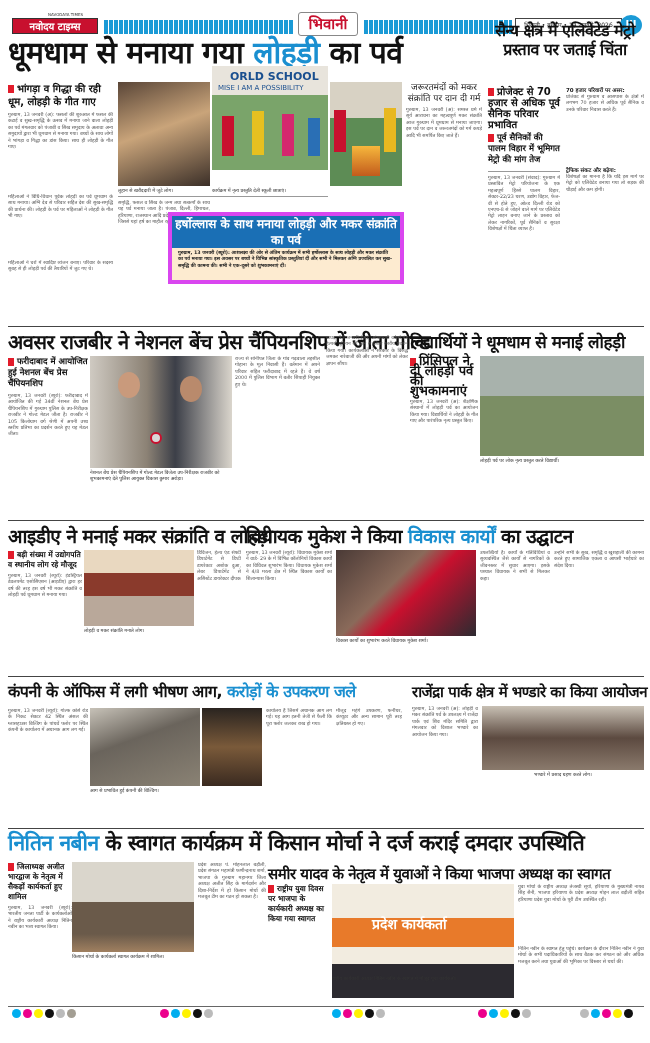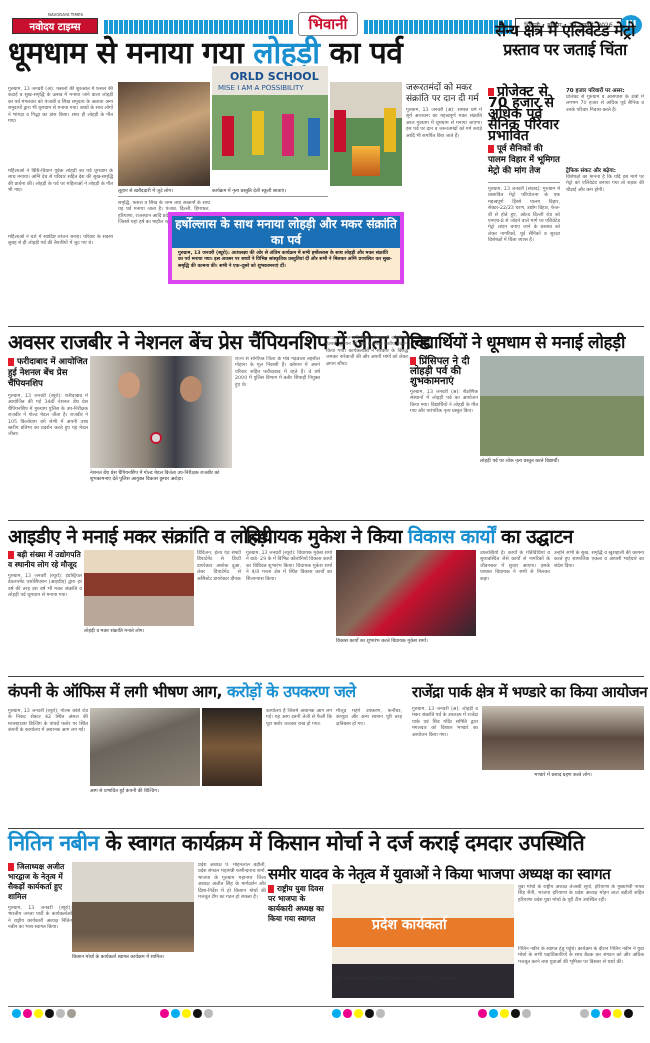--- a/index.html
+++ b/index.html
@@ -19,21 +19,21 @@
 .sub{font-size:10px;font-weight:bold;line-height:13px;color:#111}
 .sub::before{content:"";display:inline-block;width:6px;height:8px;background:#e21c2b;margin-right:3px;vertical-align:middle}
 .col{font-size:4.8px;line-height:6.4px;color:#555;text-align:justify;overflow:hidden}
 .photo{background:linear-gradient(135deg,#7a6a5e,#b5a08a 40%,#5d4b3d);overflow:hidden}
 .cap{font-size:4.8px;color:#333;line-height:6px}
 .rule{background:#999;height:1px}
 .box{background:#fdebd0;border:4px solid #d946ef}
 .box-hd{background:#1a6fb5;color:#fff;font-weight:bold;font-size:12px;text-align:center;line-height:16px}
 .box-bd{font-size:4.8px;line-height:6.4px;padding:2px 6px;color:#222;font-weight:bold}
 .h2{font-size:20px;line-height:24px;white-space:nowrap}
-.h3{font-size:12px;line-height:15px;}
+.h3{font-size:12px;line-height:15px;text-align:center}
 .colorbar{position:absolute;top:1009px;display:flex;gap:2px}
 .colorbar span{width:9px;height:9px;border-radius:50%;display:block}
 </style>
 </head>
 <body>
 
 <div class="abs masthead">
   <div class="abs brandsub">NAVODAYA TIMES</div>
   <div class="abs brand">नवोदय टाइम्स</div>
   <div class="bars" style="left:96px;width:190px"></div>
@@ -43,20 +43,21 @@
   <div class="abs pageno">III</div>
 </div>
 
 <h1 class="abs hl-main">
   <span>धूमधाम से मनाया गया </span><span class="blue">लोहड़ी</span><span> का पर्व</span>
 </h1>
 
 <h2 class="abs hl-side">सैन्य क्षेत्र में एलिवेटेड मेट्रो प्रस्ताव पर जताई चिंता</h2>
 
 <div class="abs" style="top:82px;left:8px;width:105px">
+  <div class="sub">भांगड़ा व गिद्धा की रही धूम, लोहड़ी के गीत गाए</div>
   <p class="col" style="margin-top:4px;height:80px">गुरुग्राम, 13 जनवरी (अ): फसलों की शुरुआत में फसल की कटाई व सुख-समृद्धि के उत्सव में मनाया जाने वाला लोहड़ी का पर्व मंगलवार को पंजाबी व सिख समुदाय के अलावा अन्य समुदायों द्वारा भी धूमधाम से मनाया गया। बच्चों के साथ लोगों ने भांगड़ा व गिद्धा का डांस किया। साथ ही लोहड़ी के गीत गाए।</p>
   <p class="col" style="margin-top:2px;height:64px">महिलाओं ने विधि-विधान पूर्वक लोहड़ी का पर्व धूमधाम के साथ मनाया। अग्नि देव से परिवार सहित देश की सुख-समृद्धि की प्रार्थना की। लोहड़ी के पर्व पर महिलाओं ने लोहड़ी के गीत भी गाए।</p>
   <p class="col" style="margin-top:2px;height:72px">महिलाओं ने घरों में स्वादिष्ट व्यंजन बनाए। परिवार के सदस्य सुबह से ही लोहड़ी पर्व की तैयारियों में जुट गए थे।</p>
 </div>
 
 <div class="abs photo" style="top:82px;left:118px;width:92px;height:104px;background:linear-gradient(160deg,#5a4638,#c9a47a 45%,#3b2f28)"></div>
 <div class="abs cap" style="top:188px;left:118px;width:92px">लुहान से खरीददारी में जुटे लोग।</div>
 <div class="abs photo" style="top:66px;left:212px;width:116px;height:104px;background:linear-gradient(180deg,#e8e4dc 0 28%,#7aa46a 28% 100%)">
   <div style="position:absolute;top:4px;left:18px;font-size:11px;font-weight:bold;color:#1a4f8f">ORLD SCHOOL</div>
   <div style="position:absolute;top:18px;left:6px;font-size:7px;color:#1a4f8f">MISE I AM A POSSIBILITY</div>
@@ -79,21 +80,21 @@
   <div class="h3" style="font-size:9px;line-height:11px">जरूरतमंदों को मकर संक्रांति पर दान दी गर्म</div>
   <p class="col" style="margin-top:3px;height:200px">गुरुग्राम, 13 जनवरी (अ): समस्त धर्म में सूर्य आराधना का महत्वपूर्ण मकर संक्रांति आज गुरुग्राम में धूमधाम से मनाया जाएगा। इस पर्व पर दान व जरूरतमंदों को गर्म कपड़े आदि भी समर्पित किए जाते हैं।</p>
 </div>
 
 <div class="abs box" style="top:212px;left:168px;width:236px;height:72px">
   <div class="box-hd">हर्षोल्लास के साथ मनाया लोहड़ी और मकर संक्रांति का पर्व</div>
   <p class="box-bd">गुरुग्राम, 13 जनवरी (ब्यूरो): आशलक्ष्य की ओर से अंतिम कार्यक्रम में सभी हर्षोल्लास के साथ लोहड़ी और मकर संक्रांति का पर्व मनाया गया। इस अवसर पर बच्चों ने विभिन्न सांस्कृतिक प्रस्तुतियां दीं और सभी ने मिलकर अग्नि प्रज्वलित कर सुख-समृद्धि की कामना की। सभी ने एक-दूसरे को शुभकामनाएं दीं।</p>
 </div>
 
 <div class="abs" style="top:86px;left:488px;width:72px">
-  <div class="sub" style="font-size:14px;line-height:11px">प्रोजेक्ट से 70 हजार से अधिक पूर्व सैनिक परिवार प्रभावित</div>
+  <div class="sub" style="font-size:10px;line-height:11px">प्रोजेक्ट से 70 हजार से अधिक पूर्व सैनिक परिवार प्रभावित</div>
   <div class="sub" style="font-size:8.5px;line-height:11px;margin-top:2px">पूर्व सैनिकों की पालम विहार में भूमिगत मेट्रो की मांग तेज</div>
   <div class="rule" style="margin-top:6px"></div>
   <p class="col" style="margin-top:3px;height:210px">गुरुग्राम, 13 जनवरी (संवाद): गुरुग्राम में प्रस्तावित मेट्रो परियोजना के एक महत्वपूर्ण हिस्से पालम विहार, सेक्टर-22/23 चरण, उद्योग विहार, फेज-वी से होते हुए, ओल्ड दिल्ली रोड को एनएच-8 से जोड़ने वाले मार्ग पर एलिवेटेड मेट्रो लाइन बनाए जाने के प्रस्ताव को लेकर नागरिकों, पूर्व सैनिकों व सुरक्षा विशेषज्ञों में चिंता व्याप्त है।</p>
 </div>
 <div class="abs" style="top:86px;left:566px;width:78px">
   <div style="font-size:5.5px;font-weight:bold">70 हजार परिवारों पर असर:</div>
   <p class="col" style="height:70px">प्रोजेक्ट से गुरुग्राम व आसपास के क्षेत्रों में लगभग 70 हजार से अधिक पूर्व सैनिक व उनके परिवार निवास करते हैं।</p>
   <div style="font-size:5.5px;font-weight:bold;margin-top:2px">ट्रैफिक संकट और बढ़ेगा:</div>
   <p class="col" style="height:150px">विशेषज्ञों का मानना है कि यदि इस मार्ग पर मेट्रो को एलिवेटेड बनाया गया तो सड़क की चौड़ाई और कम होगी।</p>
 </div>
@@ -112,21 +113,21 @@
 </div>
 <div class="abs cap" style="top:470px;left:90px;width:142px">नेशनल बेंच प्रेस चैंपियनशिप में गोल्ड मेडल विजेता उप-निरीक्षक राजबीर को शुभकामनाएं देते पुलिस आयुक्त विकास कुमार अरोड़ा।</div>
 <p class="abs col" style="top:356px;left:235px;width:85px;height:150px">राज्य से सोनीपत जिला के गांव गढ़वाला तहसील गोहाना के मूल निवासी हैं। वर्तमान में अपने परिवार सहित फरीदाबाद में रहते हैं। वे वर्ष 2000 में पुलिस विभाग में बतौर सिपाही नियुक्त हुए थे।</p>
 
 <div class="abs" style="top:332px;left:326px;width:82px">
   <p class="col" style="margin-top:3px;height:130px">वाघड़, 13 जनवरी (अ): आंगनवाड़ी वर्कर्स एंड हेल्पर्स यूनियन की ओर से जिला स्तरीय प्रदर्शन किया गया। कार्यकर्ताओं ने सरकार के विरुद्ध जमकर नारेबाजी की और अपनी मांगों को लेकर ज्ञापन सौंपा।</p>
 </div>
 
 <h2 class="abs h2" style="top:330px;left:410px;font-size:17px">विद्यार्थियों ने धूमधाम से मनाई लोहड़ी</h2>
 <div class="abs" style="top:356px;left:410px;width:68px">
-  <div class="sub" style="font-size:10px;line-height:10px">प्रिंसिपल ने दी लोहड़ी पर्व की शुभकामनाएं</div>
+  <div class="sub" style="font-size:13px;line-height:10px">प्रिंसिपल ने दी लोहड़ी पर्व की शुभकामनाएं</div>
   <p class="col" style="margin-top:3px;height:130px">गुरुग्राम, 13 जनवरी (अ): शैक्षणिक संस्थानों में लोहड़ी पर्व का आयोजन किया गया। विद्यार्थियों ने लोहड़ी के गीत गाए और पारंपरिक नृत्य प्रस्तुत किए।</p>
 </div>
 <div class="abs photo" style="top:356px;left:480px;width:164px;height:100px;background:linear-gradient(180deg,#a8b2ac 0 40%,#7b8e64 40% 100%)"></div>
 <div class="abs cap" style="top:458px;left:480px;width:164px">लोहड़ी पर्व पर लोक नृत्य प्रस्तुत करते विद्यार्थी।</div>
 
 <div class="abs rule" style="top:520px;left:8px;width:636px;background:#444"></div>
 
 <h2 class="abs h2" style="top:524px;left:8px;font-size:19px">आइडीए ने मनाई मकर संक्रांति व लोहड़ी</h2>
 <div class="abs" style="top:550px;left:8px;width:74px">
   <div class="sub" style="font-size:7.5px;line-height:10px">बड़ी संख्या में उद्योगपति व स्थानीय लोग रहे मौजूद</div>

